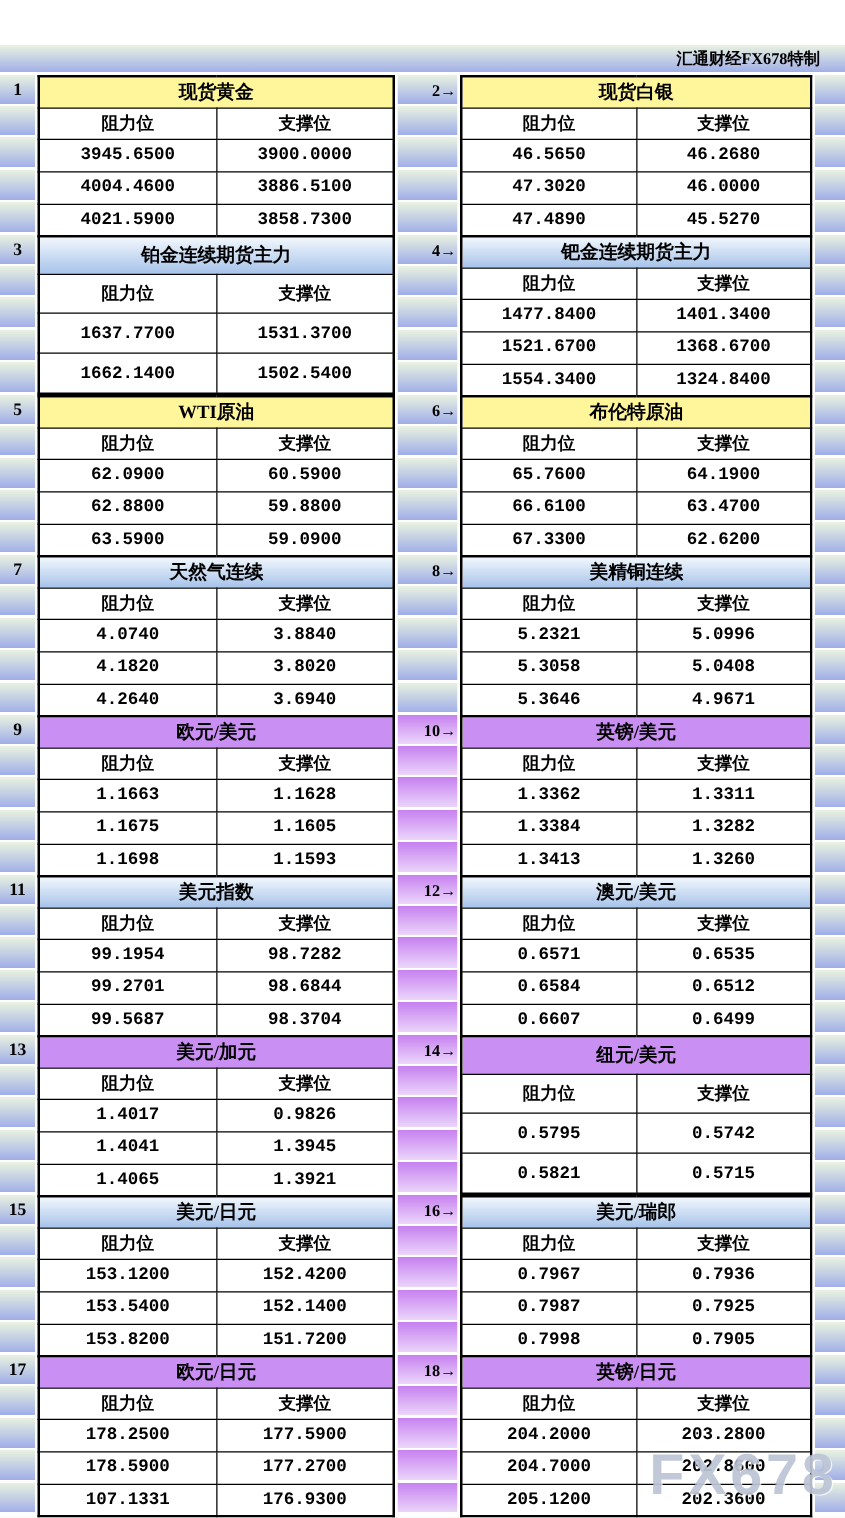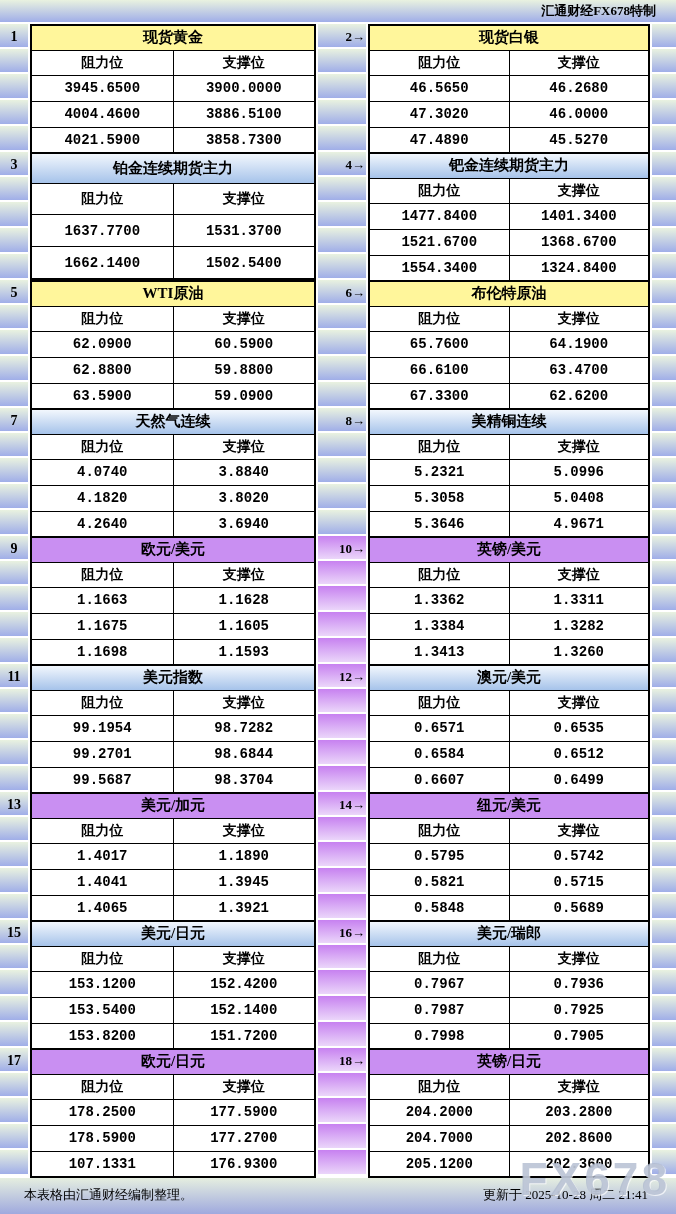--- a/index.html
+++ b/index.html
@@ -40,20 +40,21 @@
   
   .topstrip{
     height:24px;
     background:linear-gradient(to bottom,#E9F2E0 0px,#A0AEE8 22px,#ffffff 22px,#ffffff 24px);
     text-align:right;
     font-size:13px;
     line-height:22px;
     padding-right:20px;
     box-sizing:border-box;
     font-weight:bold;
+    margin-top:36px;
   }
 
   
   .section{
     display:grid;
     grid-template-columns:30px 286px 52px 282px 26px;
     height:128px;
   }
   .numcol{border-right:2px solid #ffffff;box-sizing:border-box;}
   .edgecol{border-left:2px solid #ffffff;box-sizing:border-box;}
@@ -467,21 +468,21 @@
         <tbody>
       <tr class="r-title">
             <th colspan="2" class="ptitle theme-purple">美元/加元</th>
           </tr>
       <tr class="r-ch">
         <th class="ch">阻力位</th>
         <th class="ch">支撑位</th>
       </tr>
       <tr class="r-v">
             <td class="val">1.4017</td>
-            <td class="val">1.1890</td>
+            <td class="val">0.9826</td>
           </tr>
       <tr class="r-v">
             <td class="val">1.4041</td>
             <td class="val">1.3945</td>
           </tr>
       <tr class="r-v">
             <td class="val">1.4065</td>
             <td class="val">1.3921</td>
           </tr>
     </tbody>
@@ -498,24 +499,20 @@
         <th class="ch">阻力位</th>
         <th class="ch">支撑位</th>
       </tr>
       <tr class="r-v">
             <td class="val">0.5795</td>
             <td class="val">0.5742</td>
           </tr>
       <tr class="r-v">
             <td class="val">0.5821</td>
             <td class="val">0.5715</td>
-          </tr>
-      <tr class="r-v">
-            <td class="val">0.5848</td>
-            <td class="val">0.5689</td>
           </tr>
     </tbody>
       </table>
     <div class="edgecol col-stripe"></div>
   </div>
 
   <div class="section">
     <div class="numcol col-stripe">
       <div class="numcell">15</div>
     </div>

